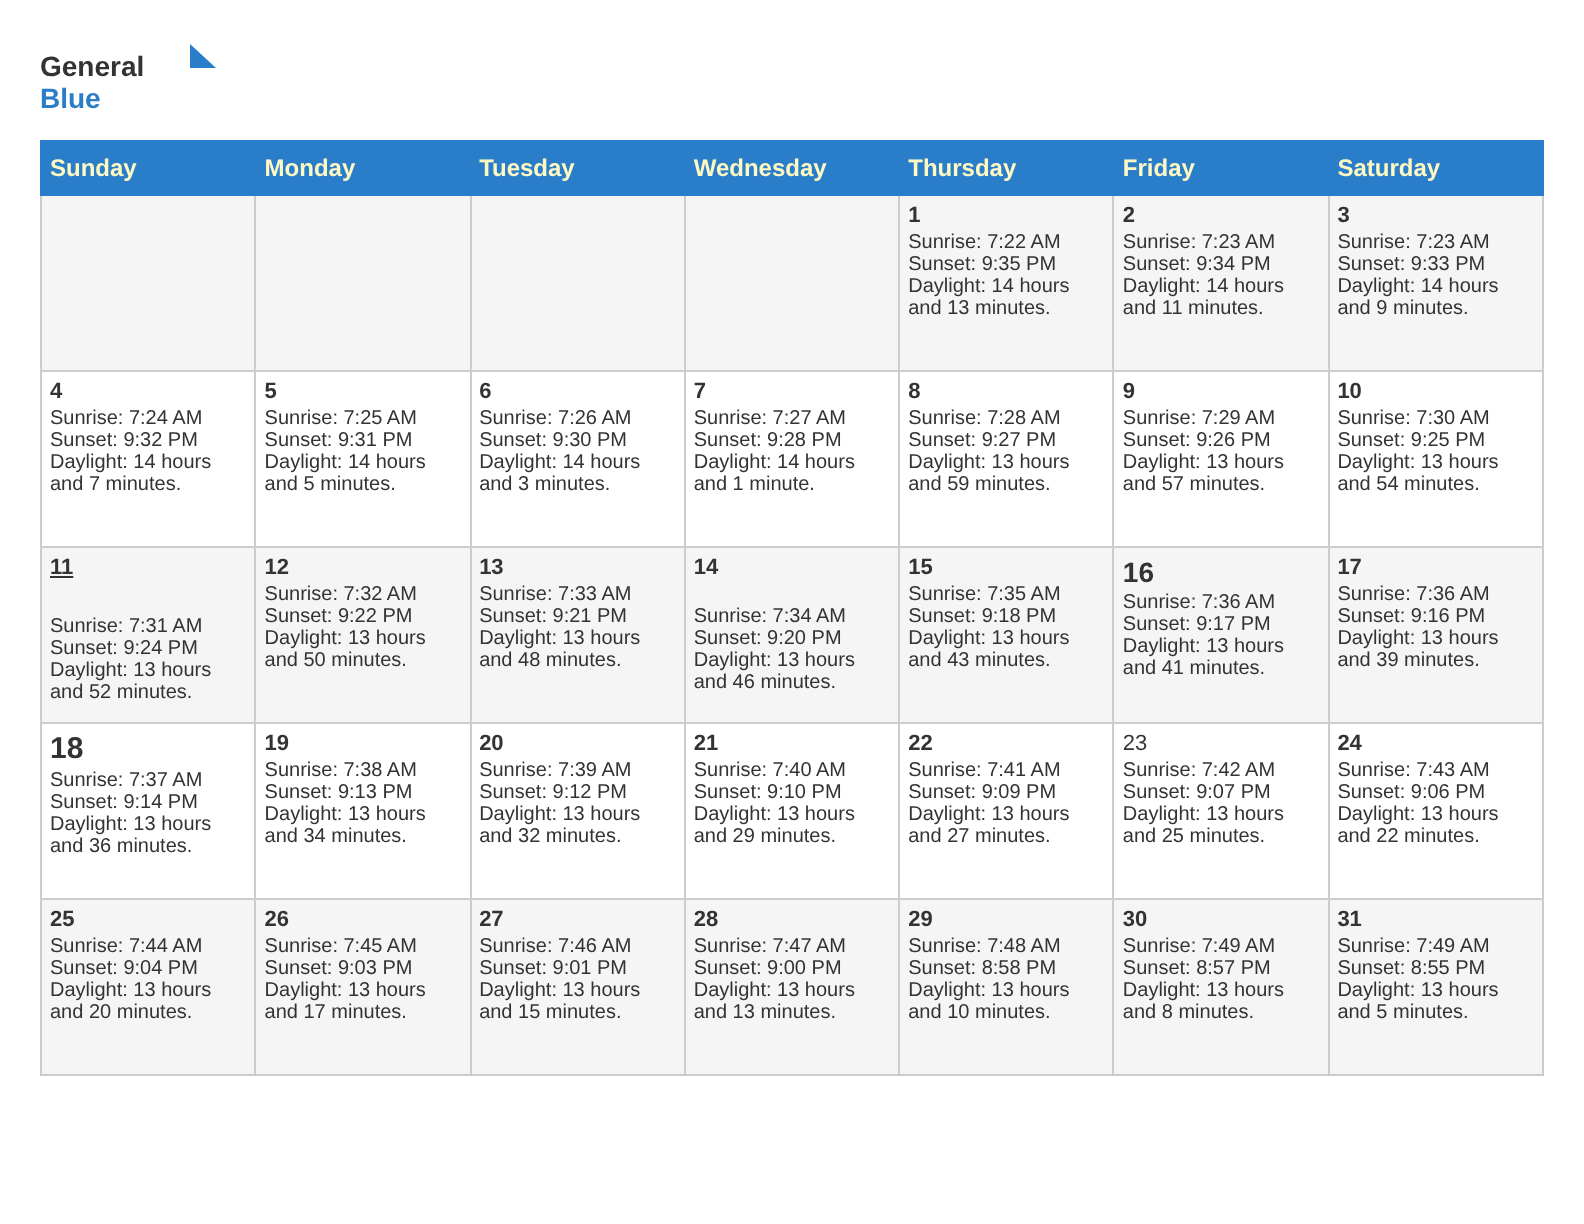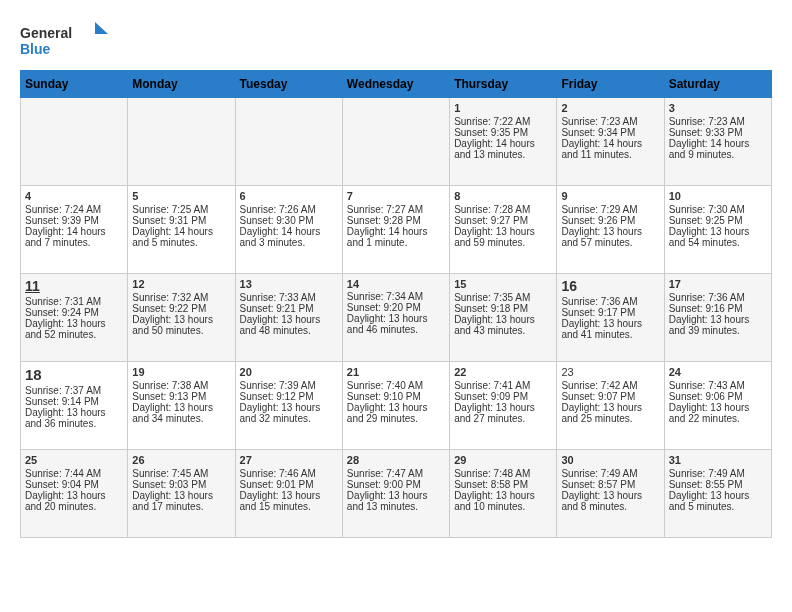--- a/index.html
+++ b/index.html
@@ -34,21 +34,21 @@
       font-size: 14px;
       color: #333;
     }
     table {
       width: 100%;
       border-collapse: collapse;
       table-layout: fixed;
     }
     thead tr th {
       background-color: #2a7dc9;
-      color: #000000;
+      color: #fef9c3;
       font-size: 12px;
       font-weight: bold;
       padding: 6px 4px;
       text-align: left;
       border: 1px solid #2a7dc9;
     }
     tbody tr td {
       border: 1px solid #ccc;
       vertical-align: top;
       padding: 4px 4px;
@@ -117,21 +117,21 @@
           <div>Sunrise: 7:23 AM</div>
           <div>Sunset: 9:33 PM</div>
           <div>Daylight: 14 hours</div>
           <div>and 9 minutes.</div>
         </td>
       </tr>
       <tr>
         <td>
           <div style="font-weight: bold; font-size: 11px; margin-bottom: 2px;">4</div>
           <div>Sunrise: 7:24 AM</div>
-          <div>Sunset: 9:39 PM</div>
+          <div>Sunset: 9:32 PM</div>
           <div>Daylight: 14 hours</div>
           <div>and 7 minutes.</div>
         </td>
         <td>
           <div style="font-weight: bold; font-size: 11px; margin-bottom: 2px;">5</div>
           <div>Sunrise: 7:25 AM</div>
           <div>Sunset: 9:31 PM</div>
           <div>Daylight: 14 hours</div>
           <div>and 5 minutes.</div>
         </td>
@@ -166,42 +166,42 @@
         <td>
           <div style="font-weight: bold; font-size: 11px; margin-bottom: 2px;">10</div>
           <div>Sunrise: 7:30 AM</div>
           <div>Sunset: 9:25 PM</div>
           <div>Daylight: 13 hours</div>
           <div>and 54 minutes.</div>
         </td>
       </tr>
       <tr>
         <td>
-          <div style="font-weight: bold; font-size: 14px; margin-bottom: 2px; text-decoration: underline;">11</div>
+          <div style="font-weight: bold; font-size: 11px; margin-bottom: 18px; text-decoration: underline;">11</div>
           <div>Sunrise: 7:31 AM</div>
           <div>Sunset: 9:24 PM</div>
           <div>Daylight: 13 hours</div>
           <div>and 52 minutes.</div>
         </td>
         <td>
           <div style="font-weight: bold; font-size: 11px; margin-bottom: 2px;">12</div>
           <div>Sunrise: 7:32 AM</div>
           <div>Sunset: 9:22 PM</div>
           <div>Daylight: 13 hours</div>
           <div>and 50 minutes.</div>
         </td>
         <td>
           <div style="font-weight: bold; font-size: 11px; margin-bottom: 2px;">13</div>
           <div>Sunrise: 7:33 AM</div>
           <div>Sunset: 9:21 PM</div>
           <div>Daylight: 13 hours</div>
           <div>and 48 minutes.</div>
         </td>
         <td>
-          <div style="font-weight: bold; font-size: 11px; margin-bottom: 1px;">14</div>
+          <div style="font-weight: bold; font-size: 11px; margin-bottom: 13px;">14</div>
           <div>Sunrise: 7:34 AM</div>
           <div>Sunset: 9:20 PM</div>
           <div>Daylight: 13 hours</div>
           <div>and 46 minutes.</div>
         </td>
         <td>
           <div style="font-weight: bold; font-size: 11px; margin-bottom: 2px;">15</div>
           <div>Sunrise: 7:35 AM</div>
           <div>Sunset: 9:18 PM</div>
           <div>Daylight: 13 hours</div>

